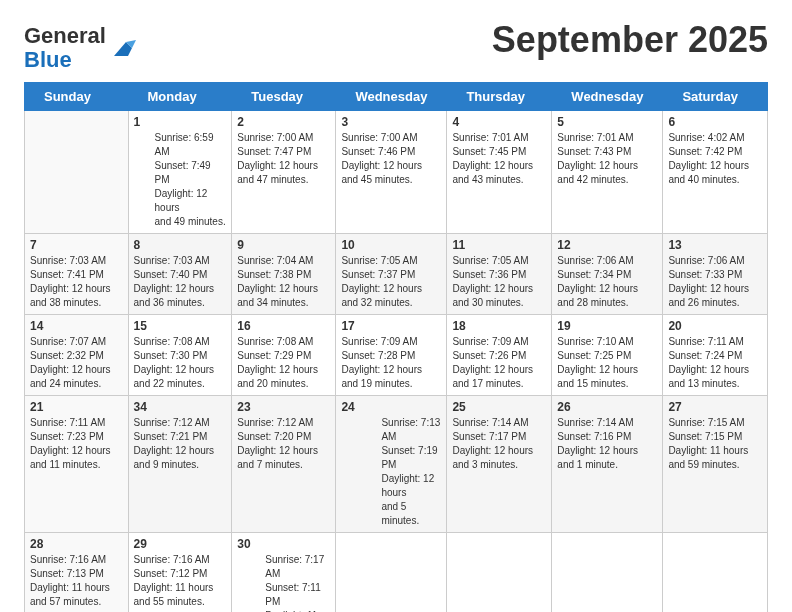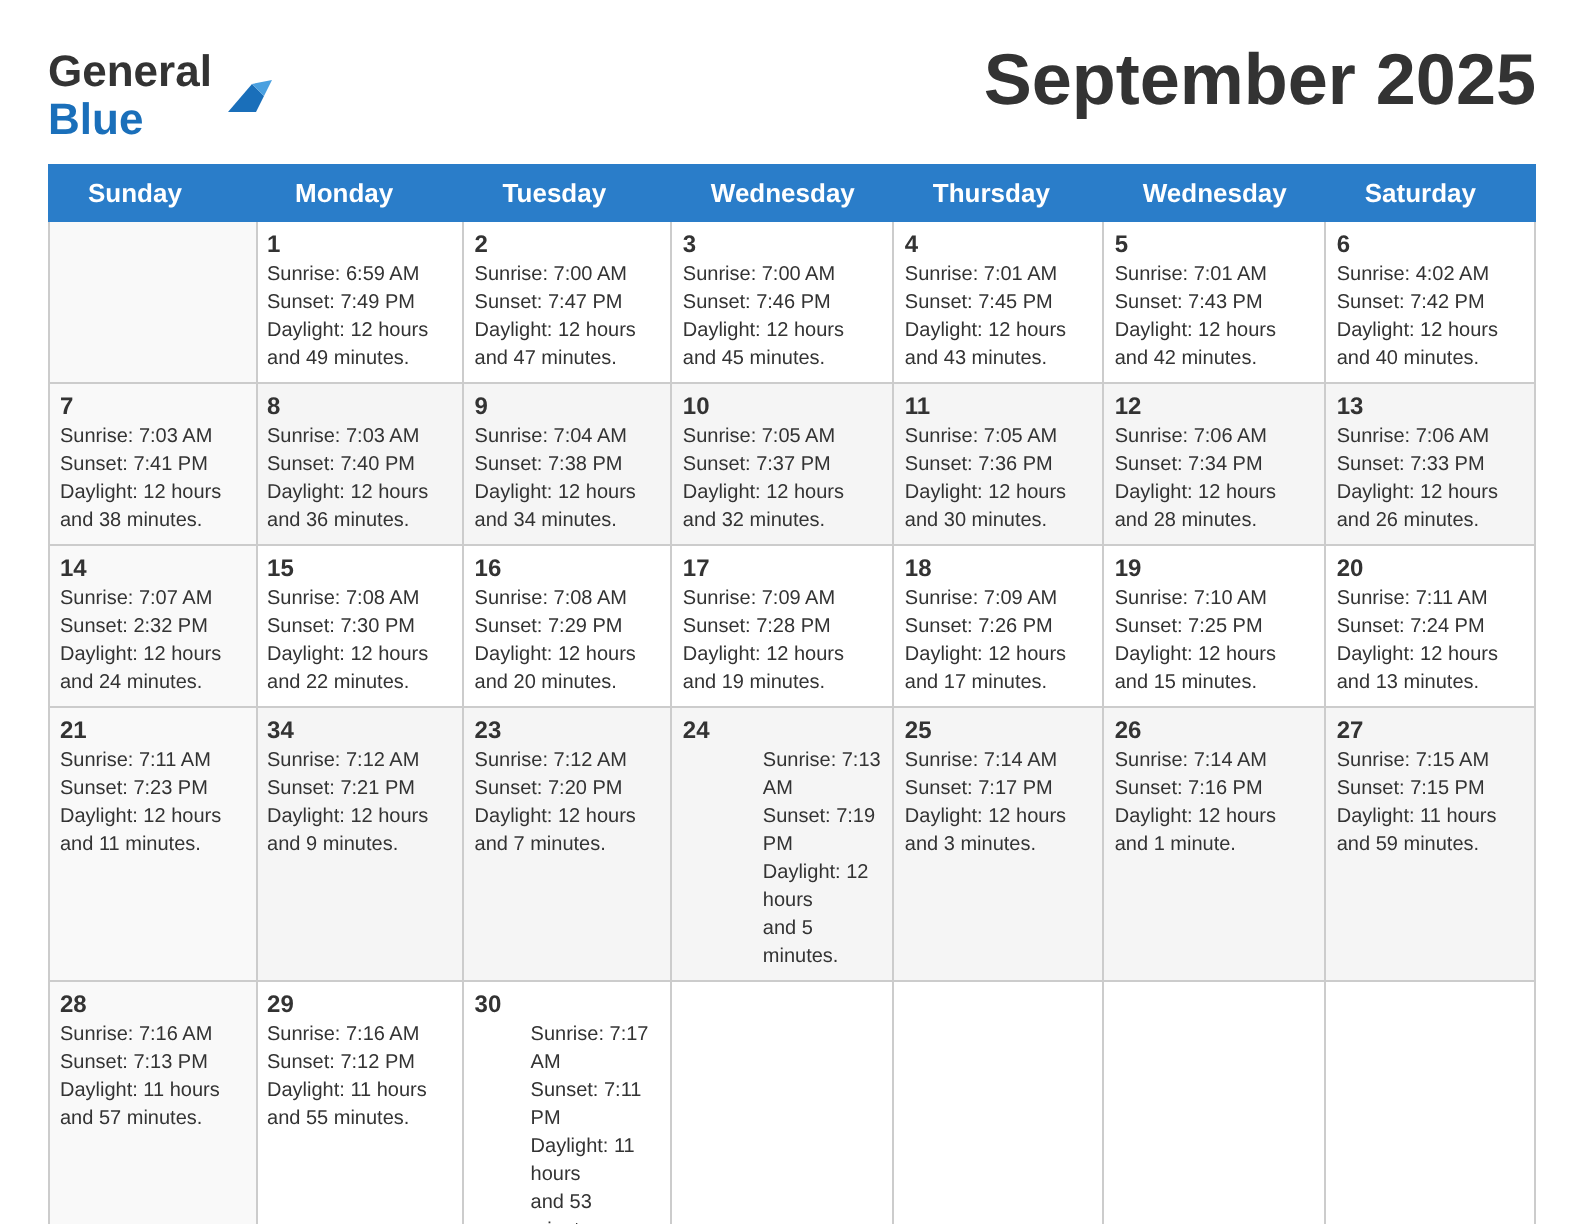--- a/index.html
+++ b/index.html
@@ -119,21 +119,21 @@
         <th>Thursday</th>
         <th>Wednesday</th>
         <th>Saturday</th>
       </tr>
   </thead>
   <tbody>
   <tr>
         <td></td>
         <td>
           <span class="day-num">1</span>
-          <div class="day-info" style="white-space: pre-line;">Sunrise: 6:59 AM
+          <div class="day-info" style="white-space: pre-line; margin-left: 21px;">Sunrise: 6:59 AM
 Sunset: 7:49 PM
 Daylight: 12 hours
 and 49 minutes.</div>
         </td>
         <td>
           <span class="day-num">2</span>
           <div class="day-info" style="white-space: pre-line;">Sunrise: 7:00 AM
 Sunset: 7:47 PM
 Daylight: 12 hours
 and 47 minutes.</div>

